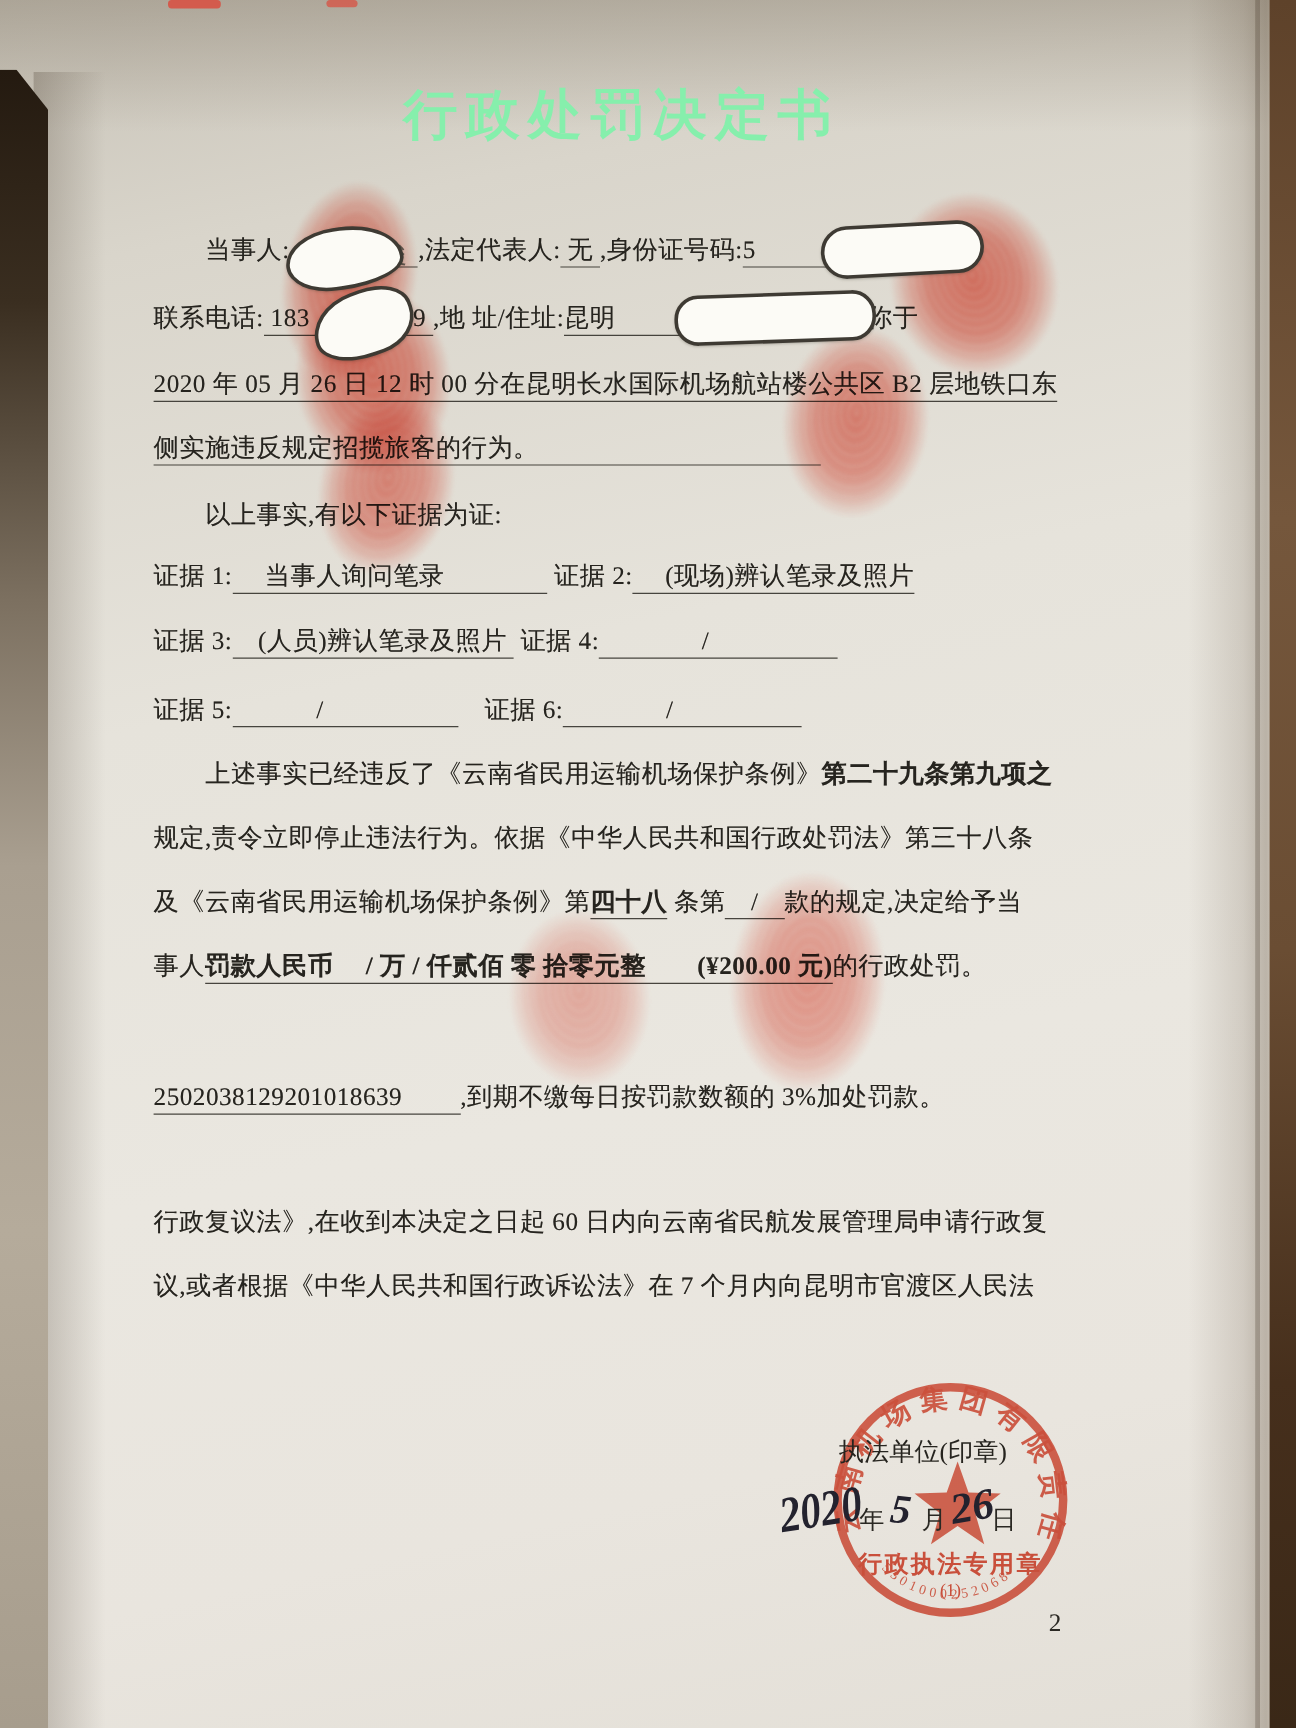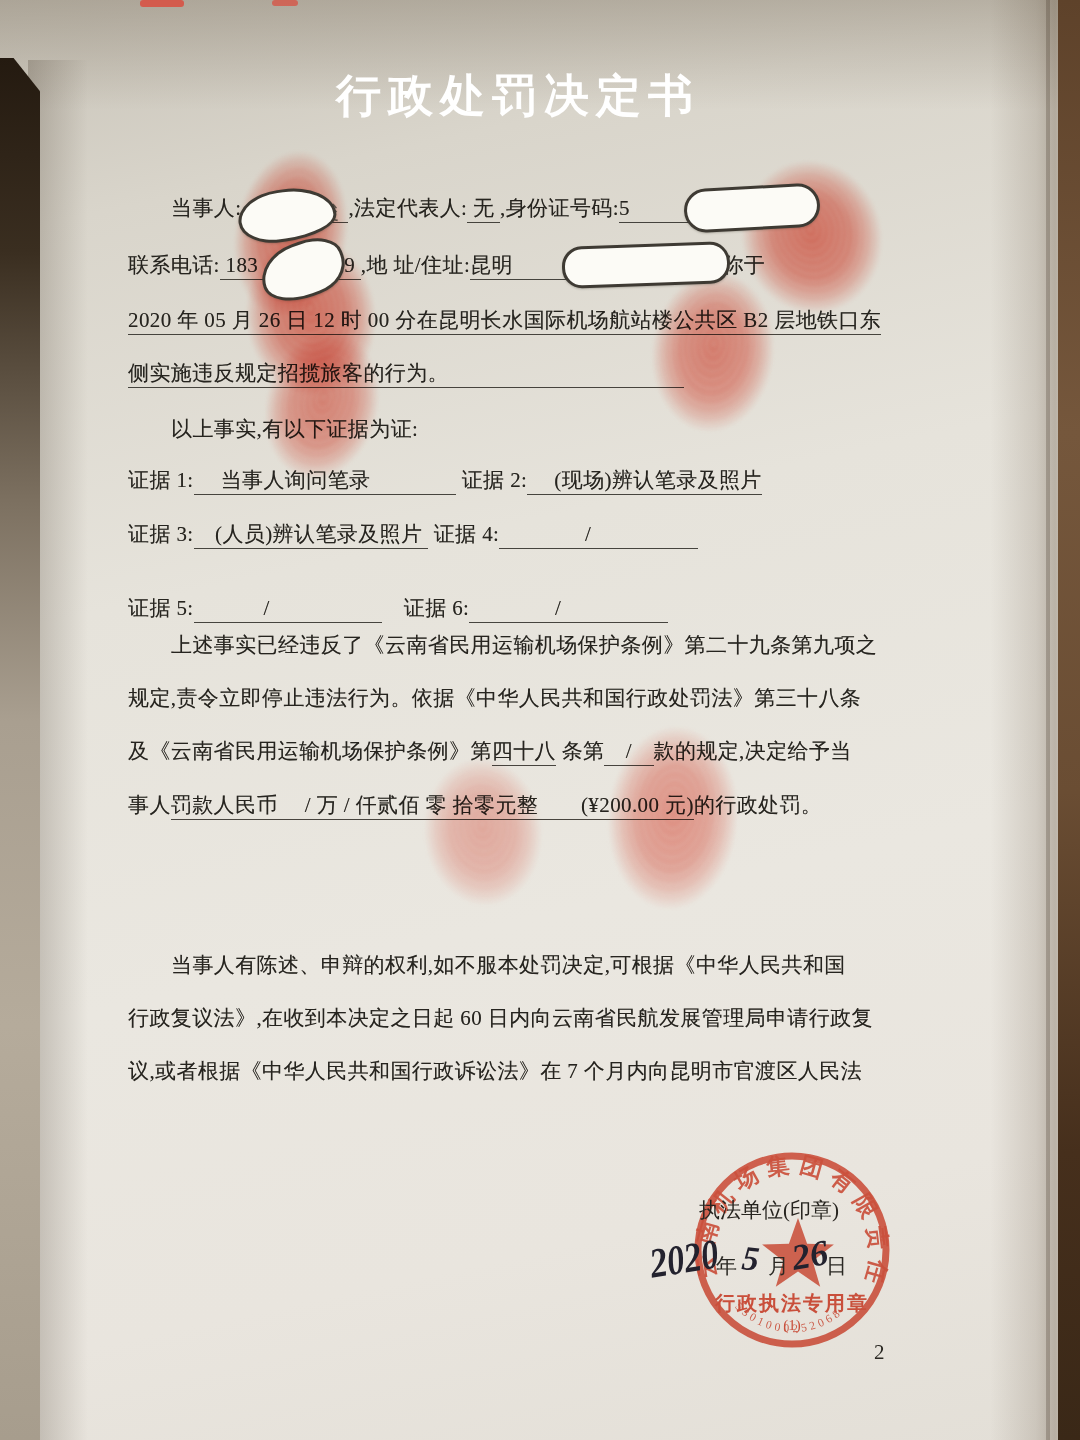--- a/index.html
+++ b/index.html
@@ -32,24 +32,24 @@
     background:linear-gradient(90deg,rgba(90,72,52,0),rgba(90,72,52,.17) 62%,rgba(90,72,52,.32) 88%,rgba(120,96,70,.22) 100%);}
   .crease-right{position:absolute;left:1046px;top:0;width:4px;height:1440px;background:rgba(70,54,38,.28);}
   
   .line{
     position:absolute;left:128px;width:800px;
     font-size:21px;color:#26241f;white-space:pre;letter-spacing:.4px;
     text-shadow:0 0 .4px rgba(40,38,32,.4);
   }
   .indent{padding-left:43px;}
   .u{border-bottom:1.8px solid rgba(48,45,40,.88);padding-bottom:2px;}
-  .b{font-weight:normal;text-align:right;}
+  .b{font-weight:bold;text-align:right;}
   .title{
     position:absolute;left:128px;top:66px;width:780px;text-align:center;
-    font-size:45px;font-weight:bold;letter-spacing:7px;color:#ffffff;
+    font-size:45px;font-weight:bold;letter-spacing:7px;color:#86efac;
   }
   .docnum{
     position:absolute;left:128px;top:141px;width:780px;text-align:center;
     font-size:22px;color:#2a2823;letter-spacing:1px;
   }
   .pagenum{position:absolute;left:874px;top:1340px;font-size:21px;color:#2a2823;}
   
   .fp{
     position:absolute;border-radius:50%;mix-blend-mode:multiply;filter:blur(1.5px);
     background:
@@ -84,26 +84,26 @@
 
   <div class="title">行政处罚决定书</div>
 
   <div class="line indent" style="top:194px"><span>当事人:</span><span class="u">　　　　　</span><span>,法定代表人:</span><span class="u"> 无 </span><span>,身份证号码:</span><span class="u">5　　　　201312</span><span>,</span></div>
   <div class="line" style="top:251px"><span>联系电话:</span><span class="u"> 183　　　889 </span><span>,地 址/住址:</span><span class="u">昆明　　　　　　 号</span><span>,经查,你于</span></div>
   <div class="line" style="top:306px"><span class="u">2020 年 05 月 26 日 12 时 00 分在昆明长水国际机场航站楼公共区 B2 层地铁口东</span></div>
   <div class="line" style="top:359px"><span class="u">侧实施违反规定招揽旅客的行为。　　　　　　　　　　　</span></div>
   <div class="line indent" style="top:415px"><span>以上事实,有以下证据为证:</span></div>
   <div class="line" style="top:466px"><span>证据 1:</span><span class="u">　 当事人询问笔录　　　　</span><span> 证据 2:</span><span class="u">　 (现场)辨认笔录及照片</span></div>
   <div class="line" style="top:520px"><span>证据 3:</span><span class="u">　(人员)辨认笔录及照片 </span><span> 证据 4:</span><span class="u">　　　　/　　　　　</span></div>
-  <div class="line" style="top:594px"><span>证据 5:</span><span class="u">　　　 / 　　　　　</span><span>　证据 6:</span><span class="u">　　　　/　　　　　</span></div>
+  <div class="line" style="top:577px"><span>证据 5:</span><span class="u">　　　 / 　　　　　</span><span>　证据 6:</span><span class="u">　　　　/　　　　　</span></div>
   <div class="line indent" style="top:631px"><span>上述事实已经违反了《云南省民用运输机场保护条例》</span><span class="b">第二十九条第九项之</span></div>
   <div class="line" style="top:737px"><span>及《云南省民用运输机场保护条例》第</span><span class="b u">四十八</span><span> 条第</span><span class="u">　/　</span><span>款的规定,决定给予当</span></div>
   <div class="line" style="top:684px"><span>规定,责令立即停止违法行为。依据《中华人民共和国行政处罚法》第三十八条</span></div>
   <div class="line" style="top:791px"><span>事人</span><span class="b u">罚款人民币　 / 万 / 仟贰佰 零 拾零元整　　(¥200.00 元)</span><span>的行政处罚。</span></div>
-  <div class="line indent" style="top:951px"><span>当事人有陈述、申辩的权利,如不服本处罚决定,可根据《中华人民共和国</span></div>
+  <div class="line" style="top:900px"><span class="u">2502038129201018639　　 </span><span>,到期不缴每日按罚款数额的 3%加处罚款。</span></div>
   <div class="line" style="top:1004px"><span>行政复议法》,在收到本决定之日起 60 日内向云南省民航发展管理局申请行政复</span></div>
   <div class="line" style="top:1057px"><span>议,或者根据《中华人民共和国行政诉讼法》在 7 个月内向昆明市官渡区人民法</span></div>
 
   <div class="namechar">俊</div>
 
   <div class="fp" style="left:235px;top:150px;width:112px;height:168px;transform:rotate(10deg);"></div>
   <div class="fp" style="left:246px;top:236px;width:130px;height:160px;transform:rotate(-6deg);"></div>
   <div class="fp" style="left:266px;top:330px;width:112px;height:150px;transform:rotate(14deg);opacity:.85;"></div>
   <div class="fp" style="left:742px;top:160px;width:140px;height:154px;transform:rotate(-14deg);"></div>
   <div class="fp" style="left:652px;top:272px;width:122px;height:160px;transform:rotate(6deg);opacity:.9;"></div>

